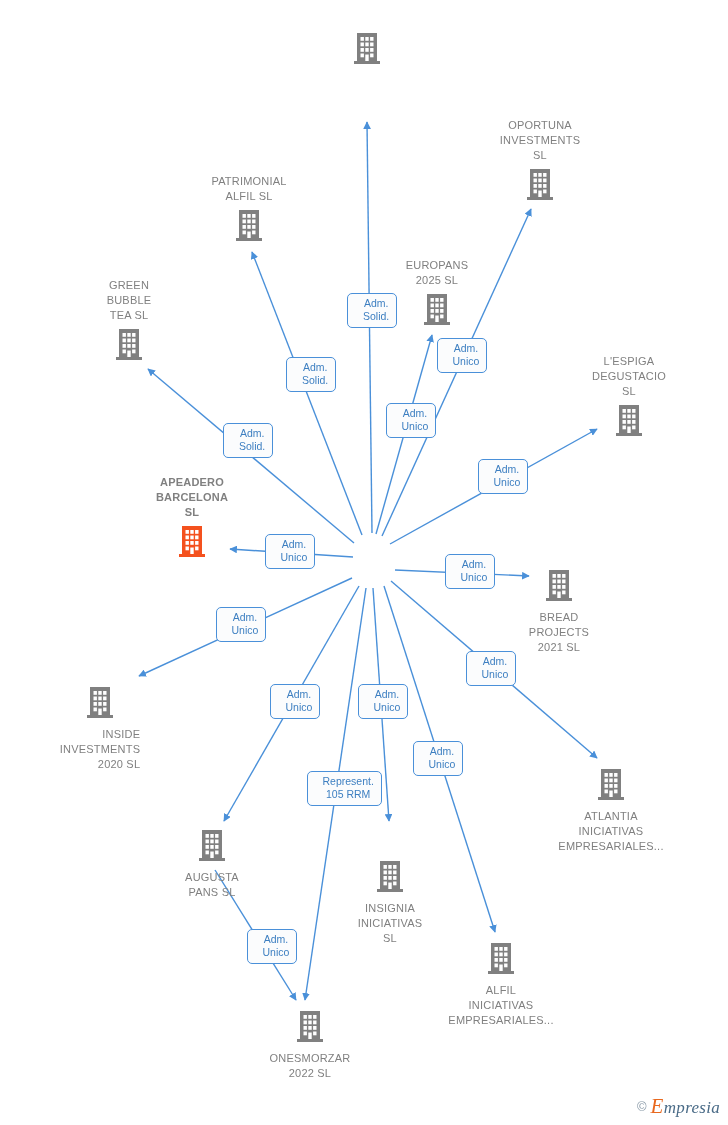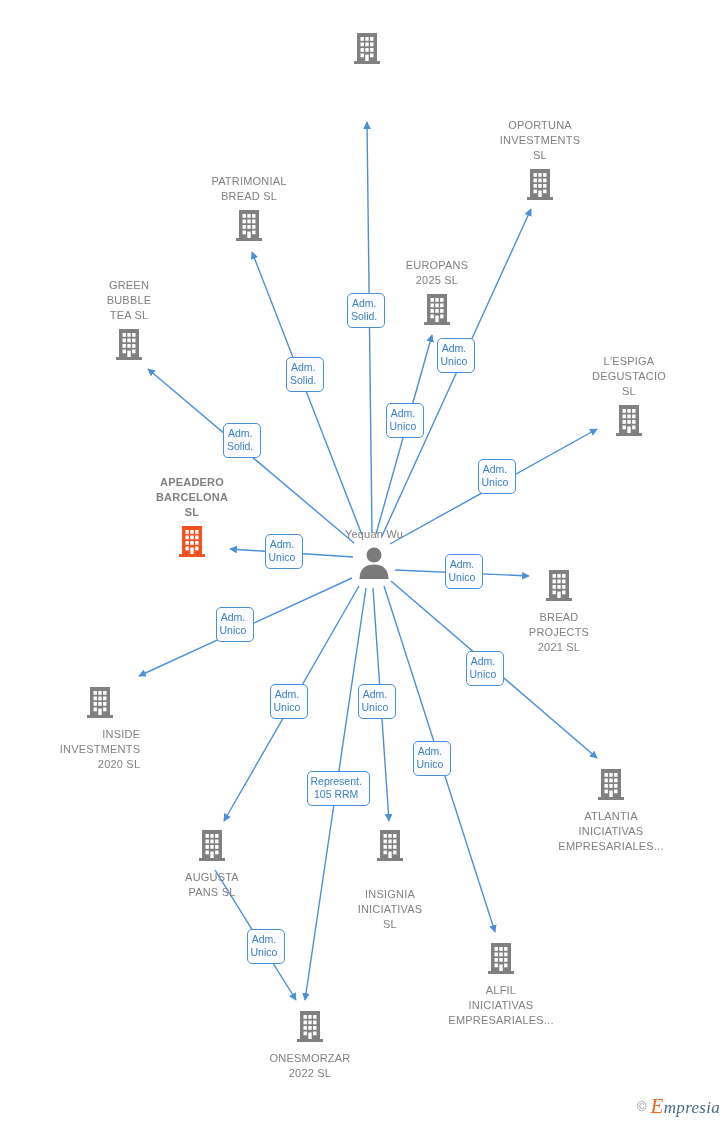--- a/index.html
+++ b/index.html
@@ -52,21 +52,21 @@
   .node.label-bottom .node-label { margin-top: 4px; }
 
   .edge-label {
     position: absolute;
     border: 1px solid #4a90d9;
     border-radius: 5px;
     background: #fbfcfd;
     color: #3d7fc1;
     font-size: 10.5px;
     line-height: 13px;
-    padding: 3px 7px 4px 3px;
+    padding: 3px 7px 4px 15px;
     text-align: center;
     white-space: pre-line;
     box-sizing: border-box;
   }
   .watermark {
     position: absolute;
     right: 8px;
     bottom: 6px;
     display: flex;
     align-items: center;
@@ -152,21 +152,21 @@
             <rect x="8.5" y="17" width="3.4" height="3.8" fill="#ffffff"></rect>
             <rect x="13.3" y="17" width="3.4" height="3.8" fill="#ffffff"></rect>
             <rect x="18.1" y="17" width="3.4" height="3.8" fill="#ffffff"></rect>
             <rect x="8.5" y="22.5" width="3.4" height="3.8" fill="#ffffff"></rect>
             <rect x="18.1" y="22.5" width="3.4" height="3.8" fill="#ffffff"></rect>
             <rect x="13.3" y="23.5" width="3.4" height="6.5" fill="#ffffff"></rect>
           </svg></span>
       </div>
       <div class="node label-top" style="left: 249px; top: 174px;">
         <div class="node-label">PATRIMONIAL
-BREAD  SL</div>
+ALFIL  SL</div>
         <span class="node-icon"><svg width="30" height="34" viewBox="0 0 30 34">
             <path d="M5 2 H25 V30 H28 V33 H2 V30 H5 Z" fill="#808080"></path>
             <rect x="8.5" y="6" width="3.4" height="3.8" fill="#ffffff"></rect>
             <rect x="13.3" y="6" width="3.4" height="3.8" fill="#ffffff"></rect>
             <rect x="18.1" y="6" width="3.4" height="3.8" fill="#ffffff"></rect>
             <rect x="8.5" y="11.5" width="3.4" height="3.8" fill="#ffffff"></rect>
             <rect x="13.3" y="11.5" width="3.4" height="3.8" fill="#ffffff"></rect>
             <rect x="18.1" y="11.5" width="3.4" height="3.8" fill="#ffffff"></rect>
             <rect x="8.5" y="17" width="3.4" height="3.8" fill="#ffffff"></rect>
             <rect x="13.3" y="17" width="3.4" height="3.8" fill="#ffffff"></rect>
@@ -327,21 +327,21 @@
             <rect x="8.5" y="17" width="3.4" height="3.8" fill="#ffffff"></rect>
             <rect x="13.3" y="17" width="3.4" height="3.8" fill="#ffffff"></rect>
             <rect x="18.1" y="17" width="3.4" height="3.8" fill="#ffffff"></rect>
             <rect x="8.5" y="22.5" width="3.4" height="3.8" fill="#ffffff"></rect>
             <rect x="18.1" y="22.5" width="3.4" height="3.8" fill="#ffffff"></rect>
             <rect x="13.3" y="23.5" width="3.4" height="6.5" fill="#ffffff"></rect>
           </svg></span>
         <div class="node-label">AUGUSTA
 PANS  SL</div>
       </div>
-      <div class="node label-bottom" style="left: 390px; top: 828px; gap: 17px;">
+      <div class="node label-bottom" style="left: 390px; top: 859px;">
         <span class="node-icon"><svg width="30" height="34" viewBox="0 0 30 34">
             <path d="M5 2 H25 V30 H28 V33 H2 V30 H5 Z" fill="#808080"></path>
             <rect x="8.5" y="6" width="3.4" height="3.8" fill="#ffffff"></rect>
             <rect x="13.3" y="6" width="3.4" height="3.8" fill="#ffffff"></rect>
             <rect x="18.1" y="6" width="3.4" height="3.8" fill="#ffffff"></rect>
             <rect x="8.5" y="11.5" width="3.4" height="3.8" fill="#ffffff"></rect>
             <rect x="13.3" y="11.5" width="3.4" height="3.8" fill="#ffffff"></rect>
             <rect x="18.1" y="11.5" width="3.4" height="3.8" fill="#ffffff"></rect>
             <rect x="8.5" y="17" width="3.4" height="3.8" fill="#ffffff"></rect>
             <rect x="13.3" y="17" width="3.4" height="3.8" fill="#ffffff"></rect>
@@ -420,28 +420,19 @@
       <div class="edge-label" style="left: 357.5px; top: 683.5px;">Adm.
 Unico</div>
       <div class="edge-label" style="left: 412.5px; top: 740.5px;">Adm.
 Unico</div>
       <div class="edge-label" style="left: 306.5px; top: 770.5px;">Represent.
 105 RRM</div>
       <div class="edge-label" style="left: 246.5px; top: 928.5px;">Adm.
 Unico</div>
     </div>
 
-  <div class="node label-top" id="center-node" style="left:374px; top:527px;">
-    <div class="node-label">Yequan Wu</div>
-    <span class="node-icon">
-      <svg width="40" height="34" viewBox="0 0 40 34" aria-hidden="true">
-        <circle cx="20" cy="9" r="7.5" fill="#7a7a7a"></circle>
-        <path d="M5.5 33 C5.5 22.5 12 18.5 20 18.5 C28 18.5 34.5 22.5 34.5 33 Z" fill="#7a7a7a"></path>
-      </svg>
-    </span>
-  </div>
 
   <div class="watermark">
     <span class="copy">©</span>
     <span class="brand"><span class="cap">E</span><span>mpresia</span></span>
   </div>
 
 </div>
 
 </body></html>

